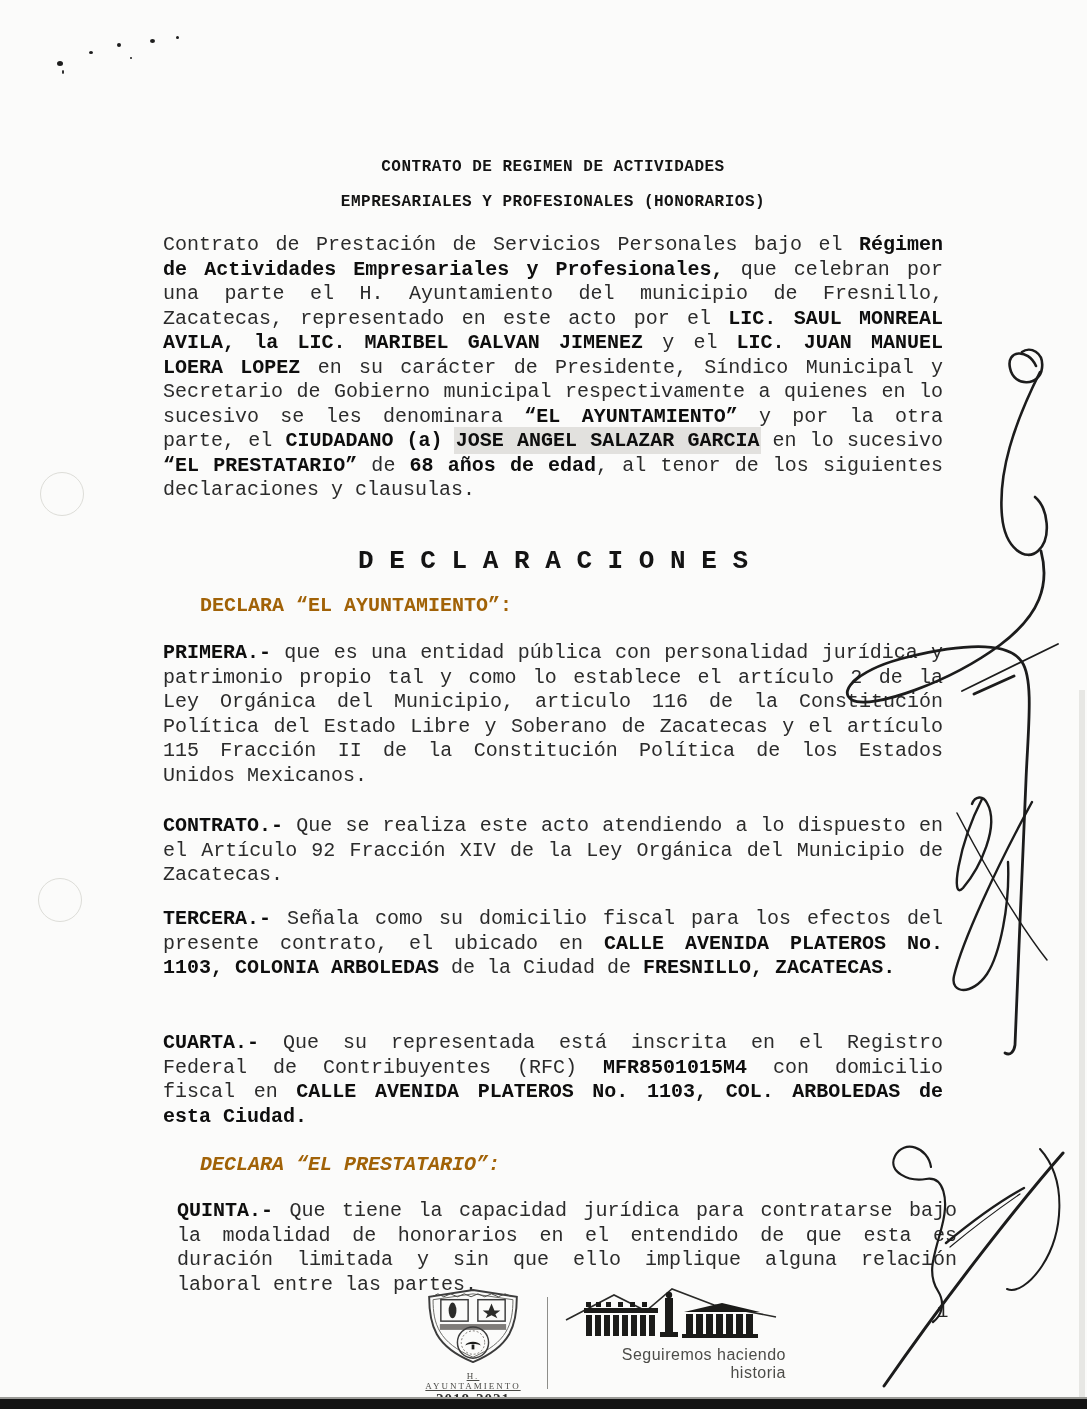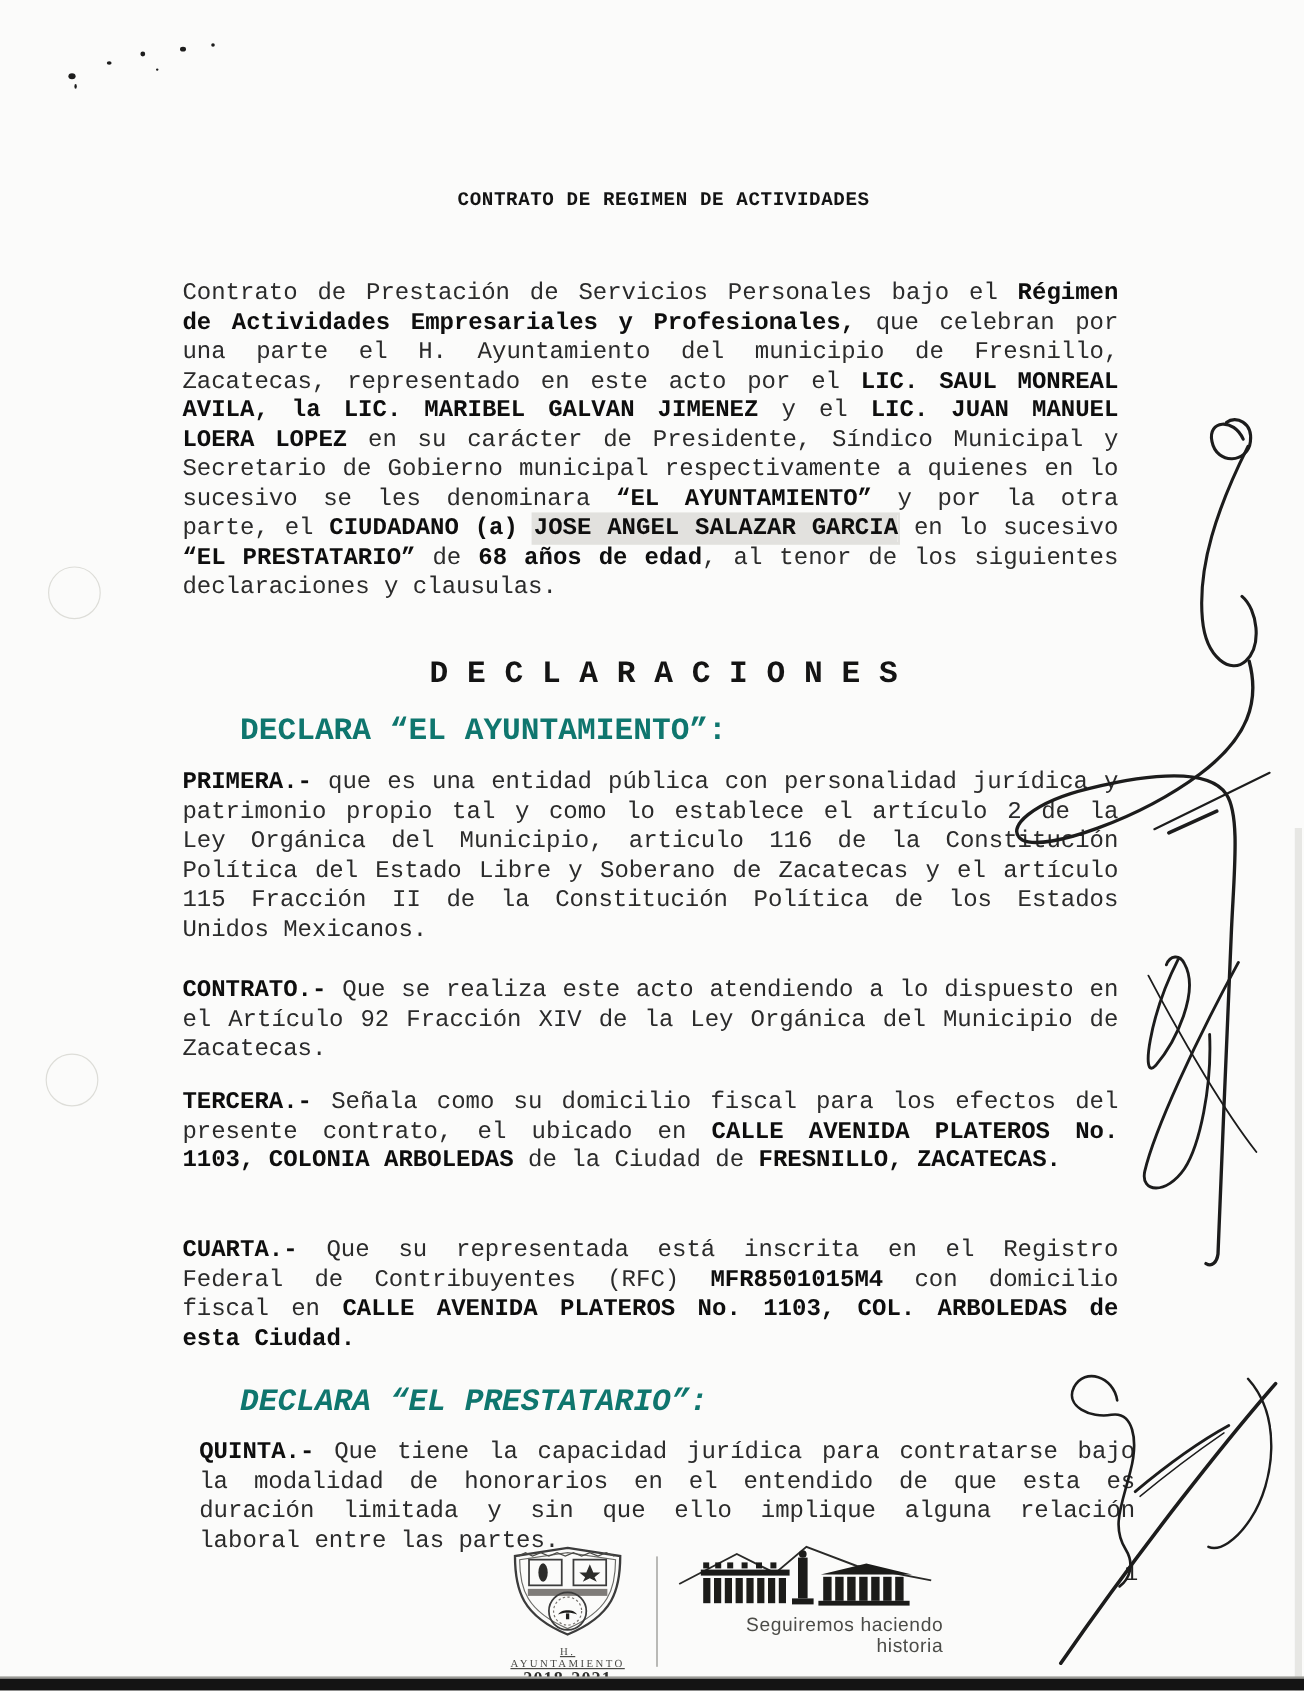--- a/index.html
+++ b/index.html
@@ -15,40 +15,40 @@
   .abs{position:absolute;}
   .doc-title{
     left:163px;width:780px;
     text-align:center;
     font-weight:bold;
     font-size:16px;line-height:35px;
     letter-spacing:0.5px;
     color:#141414;
   }
   .body-par{
-    left:152px;width:780px;
+    left:163px;width:780px;
     font-size:20px;line-height:24.5px;
     text-align:justify;
     text-align-last:left;
     color:#2b2b2b;
   }
   .body-par .b{font-weight:bold;color:#0e0e0e;}
   .body-par .hl{background:var(--highlight,#e2e1de);box-shadow:0 0 0 2px var(--highlight,#e2e1de);}
   .section-heading{
     left:163px;width:780px;
     text-align:center;
     font-weight:bold;
     font-size:26px;
     color:#141414;
   }
   .sub-heading{
     left:200px;width:740px;
     font-weight:bold;
-    font-size:26px;
-    color:#0f766e;
+    font-size:20px;
+    color:#a16207;
   }
   .page-number{
     left:937px;top:1301px;
     font-size:19px;color:#222;
   }
   .hole-punch{
     width:42px;height:42px;
     border:1px solid #dddDD8;
     border-radius:50%;
     background:transparent;
@@ -101,20 +101,21 @@
   <div class="abs speck" style="left:57px;top:61px;width:6px;height:5px;"></div>
   <div class="abs speck" style="left:62px;top:70px;width:2px;height:4px;"></div>
   <div class="abs speck" style="left:130px;top:57px;width:2px;height:2px;"></div>
 
   <div class="abs hole-punch" style="left:40px;top:472px;"></div>
   <div class="abs hole-punch" style="left:38px;top:878px;"></div>
   <div class="abs scan-edge-right"></div>
 
   <div class="abs doc-title" style="top:150px;">
     <div>CONTRATO DE REGIMEN DE ACTIVIDADES</div>
+    <div>EMPRESARIALES Y PROFESIONALES (HONORARIOS)</div>
   </div>
 
   <div class="abs body-par" style="top:233px;"><span>Contrato de Prestación de Servicios Personales bajo el </span><span class="b">Régimen de Actividades Empresariales y Profesionales,</span><span> que celebran por una parte el H. Ayuntamiento del municipio de Fresnillo, Zacatecas, representado en este acto por el </span><span class="b">LIC. SAUL MONREAL AVILA, la LIC. MARIBEL GALVAN JIMENEZ</span><span> y el </span><span class="b">LIC. JUAN MANUEL LOERA LOPEZ</span><span> en su carácter de Presidente, Síndico Municipal y Secretario de Gobierno municipal respectivamente a quienes en lo sucesivo se les denominara </span><span class="b">“EL AYUNTAMIENTO”</span><span> y por la otra parte, el </span><span class="b">CIUDADANO (a) </span><span class="b hl">JOSE ANGEL SALAZAR GARCIA</span><span> en lo sucesivo </span><span class="b">“EL PRESTATARIO”</span><span> de </span><span class="b">68 años de edad</span><span>, al tenor de los siguientes declaraciones y clausulas.</span></div>
 
   <div class="abs section-heading" style="top:546px;">D E C L A R A C I O N E S</div>
 
   <div class="abs sub-heading" style="top:594px;">DECLARA “EL AYUNTAMIENTO”:</div>
 
   <div class="abs body-par" style="top:641px;"><span class="b">PRIMERA.-</span><span> que es una entidad pública con personalidad jurídica y patrimonio propio tal y como lo establece el artículo 2 de la Ley Orgánica del Municipio, articulo 116 de la Constitución Política del Estado Libre y Soberano de Zacatecas y el artículo 115 Fracción II de la Constitución Política de los Estados Unidos Mexicanos.</span></div>
   <div class="abs body-par" style="top:814px;"><span class="b">CONTRATO.-</span><span> Que se realiza este acto atendiendo a lo dispuesto en el Artículo 92 Fracción XIV de la Ley Orgánica del Municipio de Zacatecas.</span></div>

